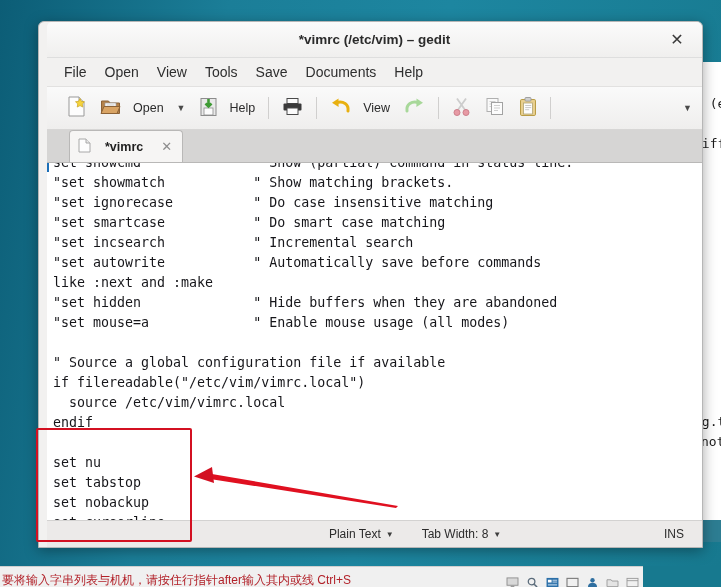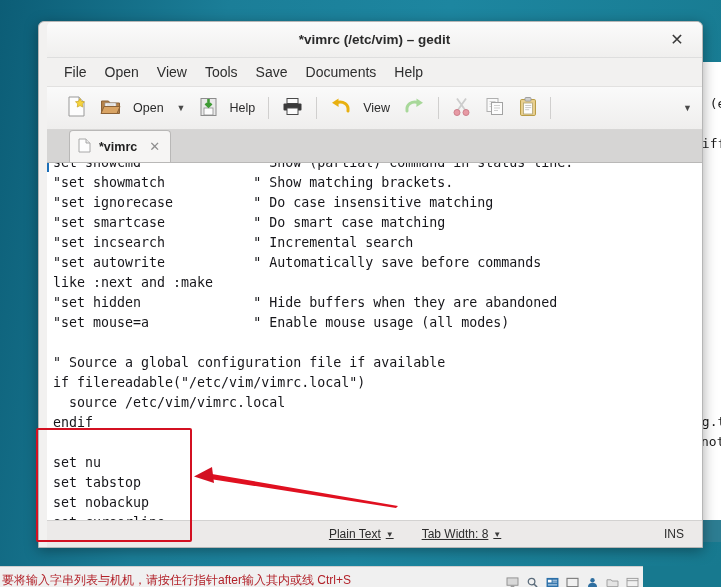--- a/index.html
+++ b/index.html
@@ -82,21 +82,21 @@
   .tb-sep{width:1px;height:22px;background:#d0cfce;margin:0 6px;}
   .tb-arrow{font-size:9px;color:#4a4a4a;padding:0 6px;cursor:pointer;}
   #tb-overflow{position:absolute;right:10px;font-size:9px;color:#4a4a4a;cursor:pointer;}
 
   
   #tabstrip{
     height:32px;flex:none;display:flex;align-items:flex-end;
     background:#d6d5d4;border-bottom:1px solid #b9b8b7;padding-left:22px;
   }
   #tab{
-    height:31px;display:flex;align-items:center;gap:8px;padding:0 10px 0 8px;
+    height:31px;display:flex;align-items:center;gap:14px;padding:0 10px 0 8px;
     background:#f6f5f4;border:1px solid #b9b8b7;border-bottom:none;
     border-radius:4px 4px 0 0;font-size:12.5px;color:#1f1f1f;font-weight:bold;
     cursor:pointer;
   }
   #tab .tabclose{font-size:13px;color:#8d8d8d;font-weight:normal;padding-left:4px;cursor:pointer;}
 
   
   #editor-wrap{flex:1 1 auto;position:relative;background:#ffffff;overflow:hidden;}
   #editor{
     position:absolute;left:0;top:-10px;right:0;bottom:0;
@@ -107,21 +107,21 @@
   #caret-top{
     position:absolute;left:0;top:0;width:2px;height:9px;background:#1c6fb8;
   }
 
   
   #statusbar{
     height:26px;flex:none;display:flex;align-items:center;justify-content:flex-end;
     gap:0;background:#eceae9;border-top:1px solid #d3d2d1;font-size:12px;color:#2c2c2c;
     padding-right:14px;
   }
-  .sb-item{display:flex;align-items:center;gap:5px;padding:0 14px;cursor:pointer;text-decoration:underline;}
+  .sb-item{display:flex;align-items:center;gap:5px;padding:0 14px;cursor:pointer;}
   .sb-static{padding:0 14px;cursor:default;}
   .sb-caret{font-size:8px;color:#3d3d3d;}
 
   
   #red-box{
     position:absolute;left:36px;top:428px;width:152px;height:110px;
     border:2px solid #d31021;border-radius:2px;pointer-events:none;z-index:30;
   }
   #red-arrow{position:absolute;left:190px;top:462px;width:210px;height:50px;z-index:30;pointer-events:none;}
 

